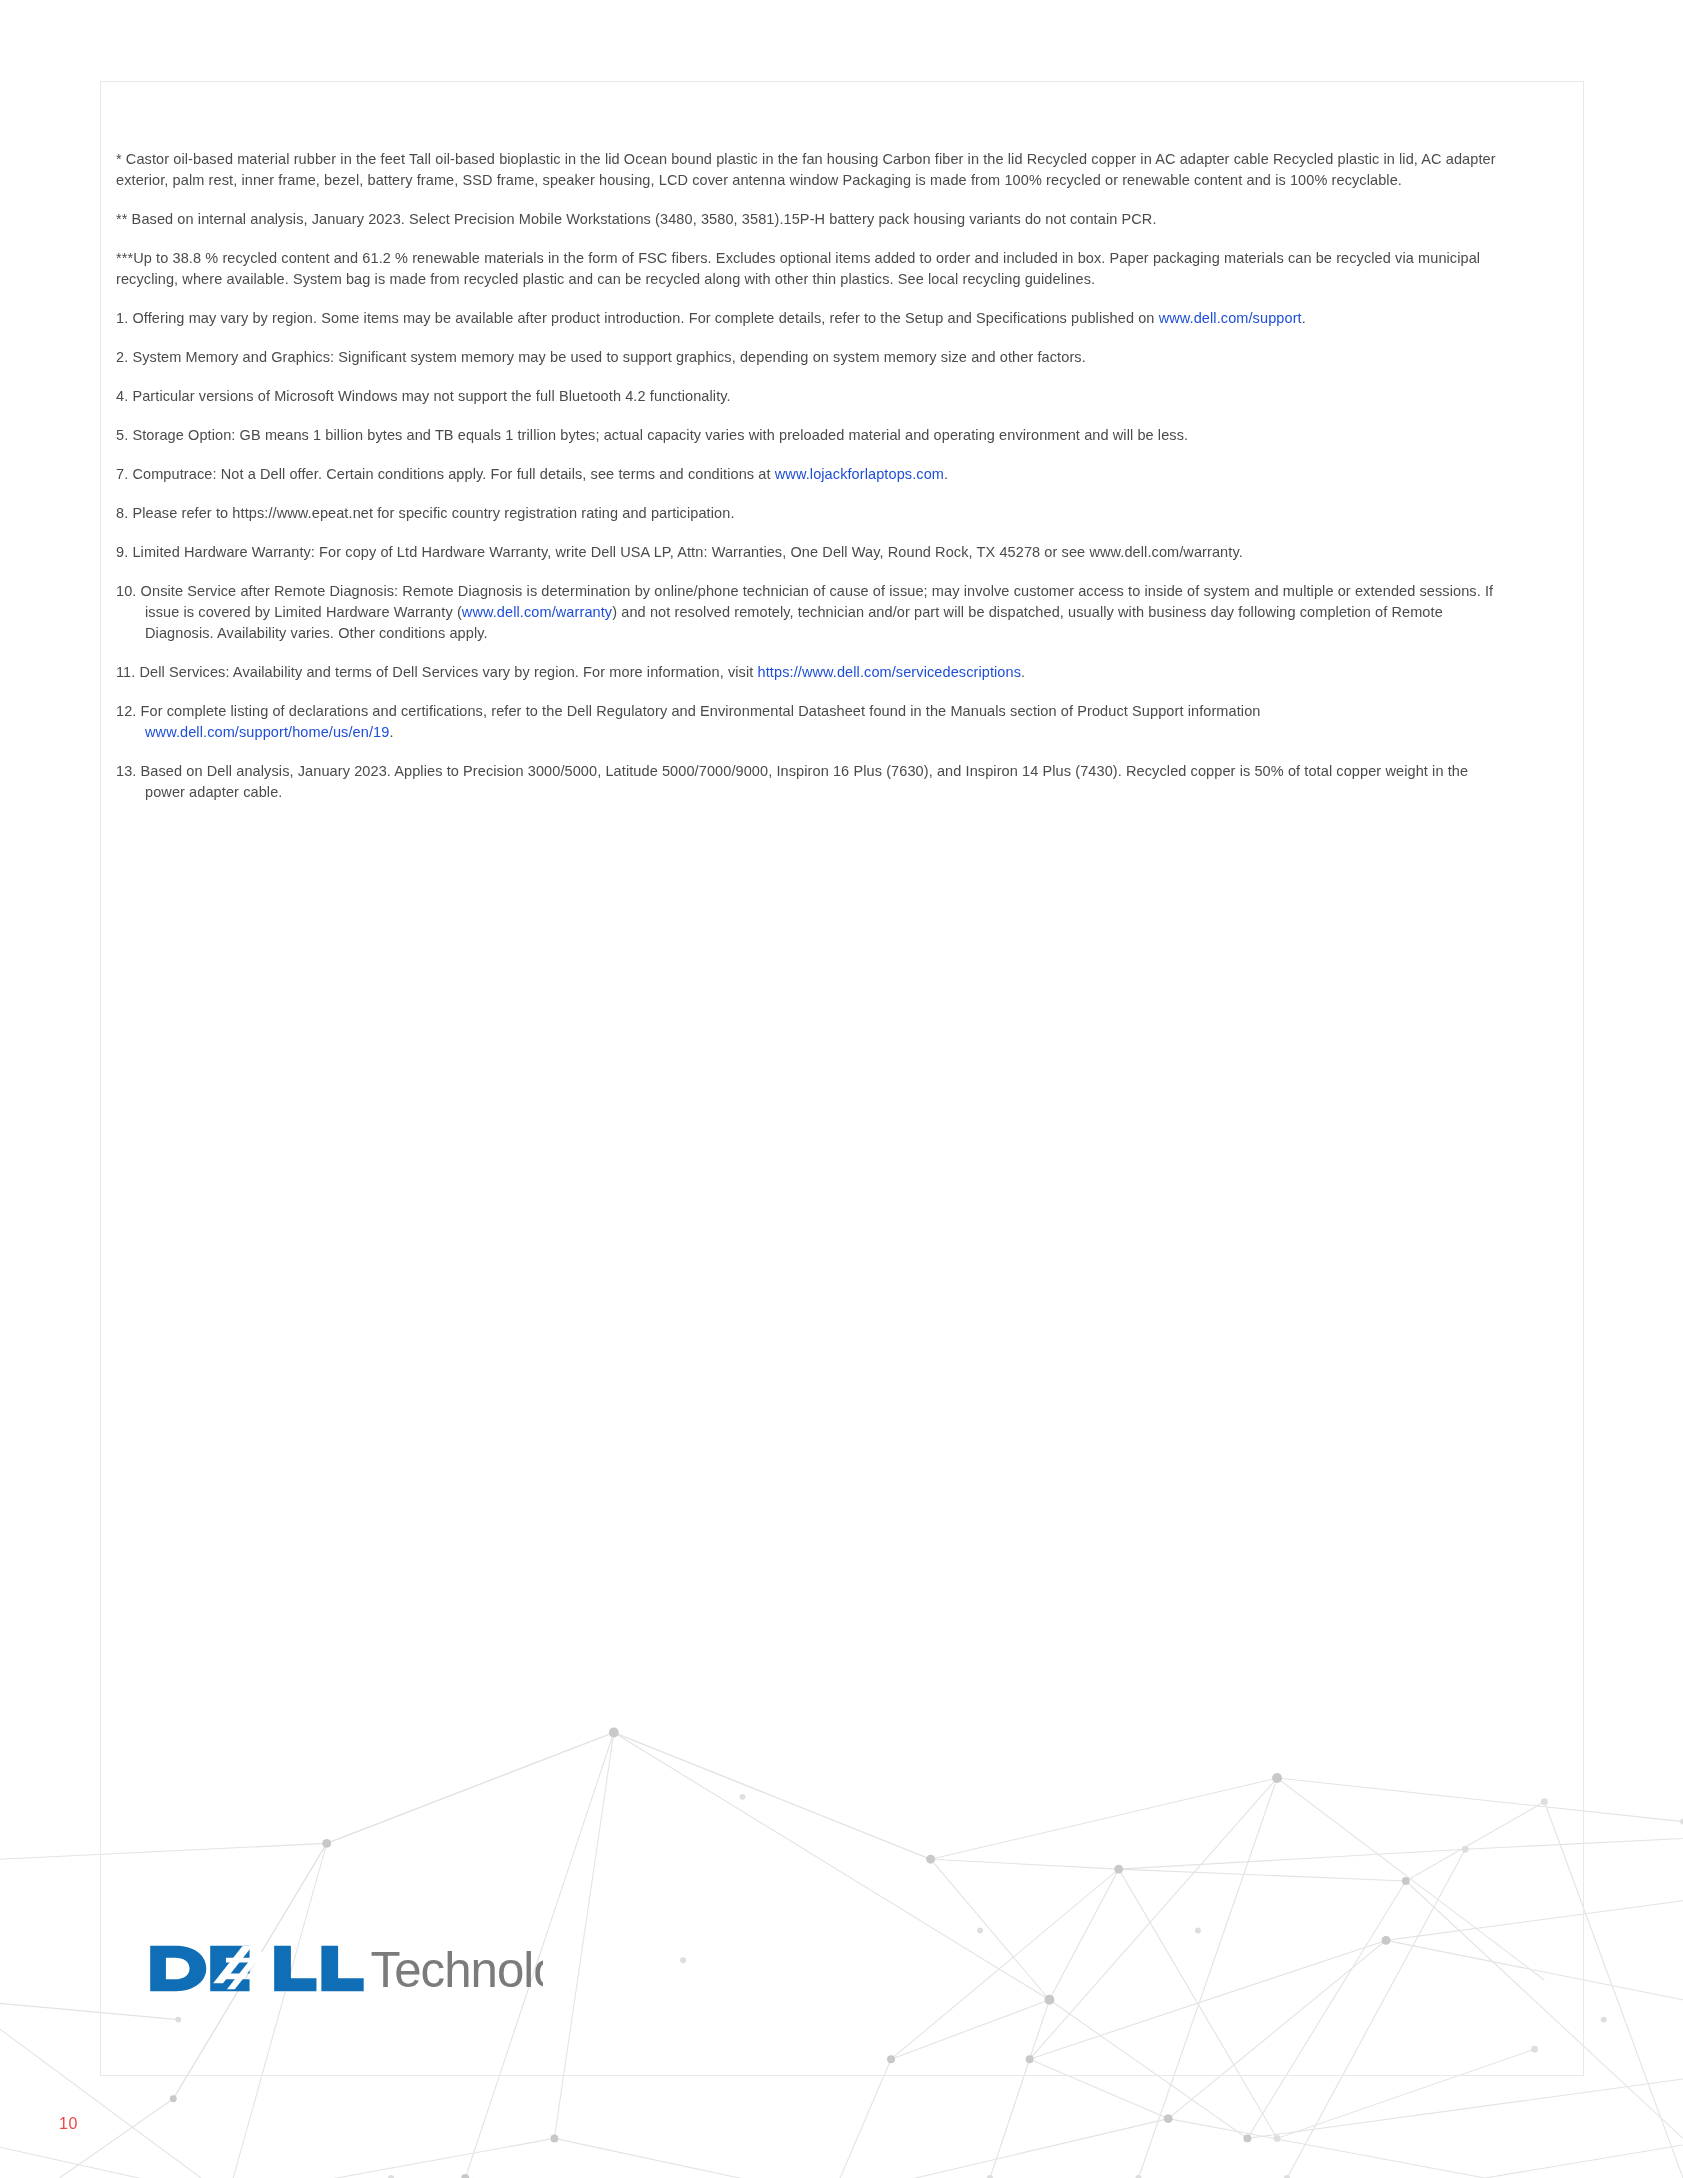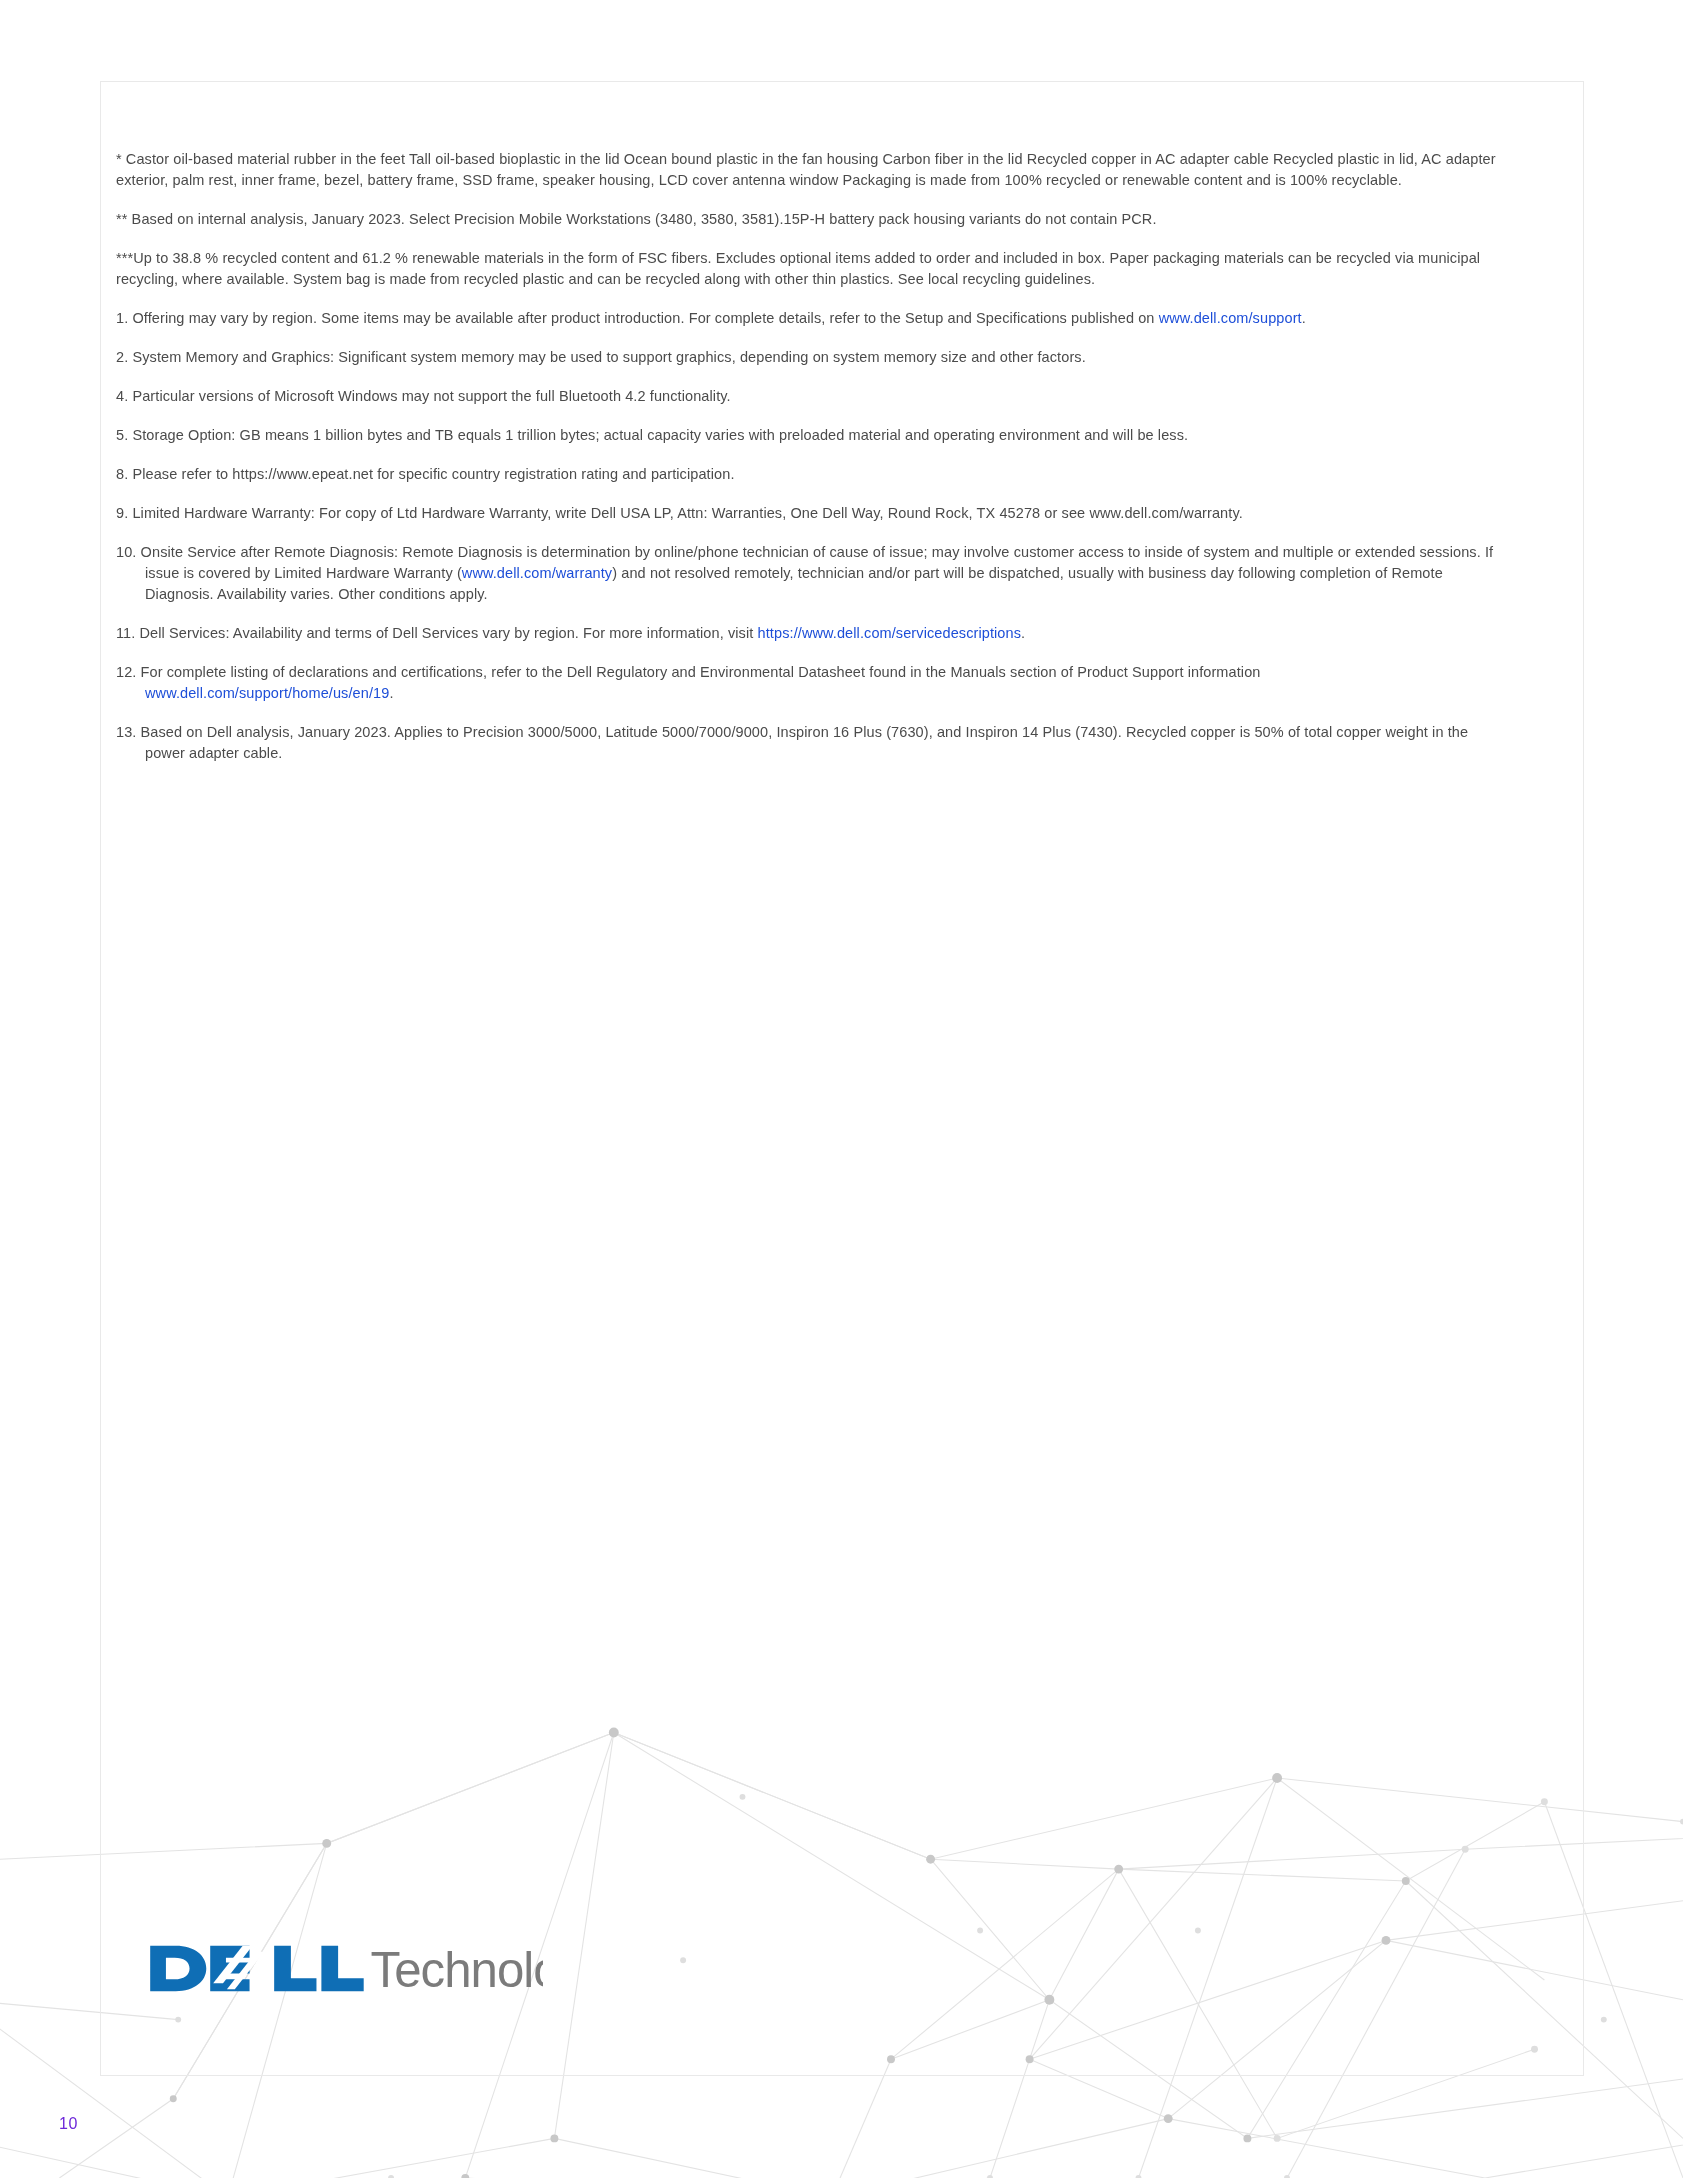--- a/index.html
+++ b/index.html
@@ -83,21 +83,21 @@
     height: 69px;
   }
   #dell-logo svg { display: block; }
 
   
   #page-number {
     position: absolute;
     left: 59px;
     top: 2115px;
     font-size: 16px;
-    color: #6d28d9;
+    color: #ef4444;
     z-index: 3;
     letter-spacing: 0.5px;
   }
 </style>
 </head>
 <body>
 
 <svg id="mesh-layer" viewBox="0 0 1700 600" preserveAspectRatio="none" xmlns="http://www.w3.org/2000/svg">
   <g stroke="#e3e3e3" stroke-width="1.1" fill="none">
     <path d="M-40 280 L 330 262 L 620 150 L 940 278 L 1130 288 L 1480 268 L 1740 255"></path>
@@ -183,20 +183,21 @@
   <p class="note num"><span>1. Offering may vary by region. Some items may be available after product introduction. For complete details, refer to the Setup and Specifications published on </span><a class="lnk" href="#">www.dell.com/support</a><span>.</span></p>
 
   <p class="note num"><span>2. System Memory and Graphics: Significant system memory may be used to support graphics, depending on system memory size and other factors.</span></p>
 
 
   <p class="note num"><span>4. Particular versions of Microsoft Windows may not support the full Bluetooth 4.2 functionality.</span></p>
 
   <p class="note num"><span>5. Storage Option: GB means 1 billion bytes and TB equals 1 trillion bytes; actual capacity varies with preloaded material and operating environment and will be less.</span></p>
 
 
+  <p class="note num"><span>7. Computrace: Not a Dell offer. Certain conditions apply. For full details, see terms and conditions at </span><a class="lnk" href="#">www.lojackforlaptops.com</a><span>.</span></p>
 
   <p class="note num"><span>8. Please refer to https://www.epeat.net for specific country registration rating and participation.</span></p>
 
   <p class="note num"><span>9. Limited Hardware Warranty: For copy of Ltd Hardware Warranty, write Dell USA LP, Attn: Warranties, One Dell Way, Round Rock, TX 45278 or see www.dell.com/warranty.</span></p>
 
   <p class="note num"><span>10. Onsite Service after Remote Diagnosis: Remote Diagnosis is determination by online/phone technician of cause of issue; may involve customer access to inside of system and multiple or extended sessions. If issue is covered by Limited Hardware Warranty (</span><a class="lnk" href="#">www.dell.com/warranty</a><span>) and not resolved remotely, technician and/or part will be dispatched, usually with business day following completion of Remote Diagnosis. Availability varies. Other conditions apply.</span></p>
 
   <p class="note num"><span>11. Dell Services: Availability and terms of Dell Services vary by region. For more information, visit </span><a class="lnk" href="#">https://www.dell.com/servicedescriptions</a><span>.</span></p>
 
   <p class="note num"><span>12. For complete listing of declarations and certifications, refer to the Dell Regulatory and Environmental Datasheet found in the Manuals section of Product Support information </span><a class="lnk" href="#">www.dell.com/support/home/us/en/19</a><span>.</span></p>

